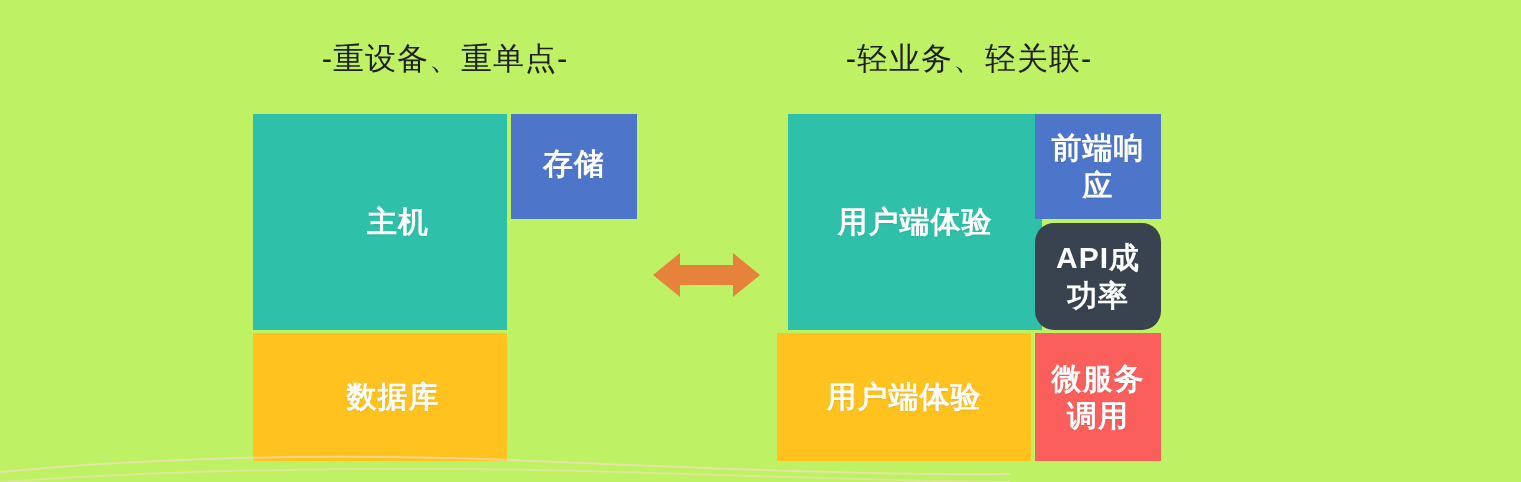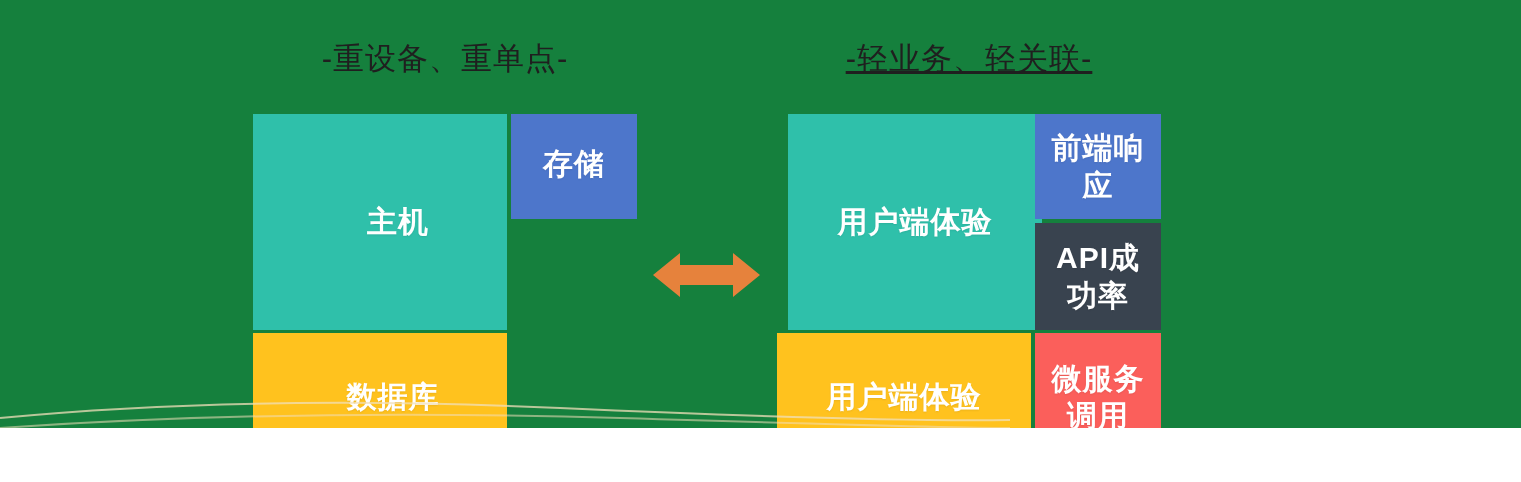--- a/index.html
+++ b/index.html
@@ -1,37 +1,37 @@
 <!DOCTYPE html>
 <html><head>
 <meta charset="utf-8">
 <style>
   * { margin: 0; padding: 0; box-sizing: border-box; }
   body { background: #ffffff; }
   .canvas {
     position: relative;
     width: 1521px;
-    height: 428px;
-    background: #15803d;
+    height: 482px;
+    background: #bef264;
     overflow: hidden;
     font-family: "Liberation Sans", "DejaVu Sans", sans-serif;
   }
   .panel-title {
     position: absolute;
     top: 38px;
     width: 420px;
     text-align: center;
     font-size: 31px;
     font-weight: 400;
     color: #1f1f1f;
     letter-spacing: 1px;
     white-space: nowrap;
   }
   .panel-title.left  { left: 235px; }
-  .panel-title.right { left: 759px; text-decoration: underline; }
+  .panel-title.right { left: 759px; }
   .group {
     position: absolute;
     top: 114px;
     width: 384px;
     height: 347px;
   }
   .group.left  { left: 253px; }
   .group.right { left: 777px; }
   .block {
     position: absolute;
@@ -86,21 +86,21 @@
   <div class="arrow-wrap" style="color: rgb(230, 130, 60);">
     <svg width="107" height="44" viewBox="0 0 107 44" xmlns="http://www.w3.org/2000/svg">
       <polygon fill="currentColor" points="0,22 27,0 27,12 80,12 80,0 107,22 80,44 80,32 27,32 27,44"></polygon>
     </svg>
   </div>
 
   <div class="group right">
     <div class="block pos-main" style="background: rgb(47, 192, 170); margin-left: 11px;">用户端体验</div>
     <div class="block pos-top-small" style="background: rgb(77, 118, 203);">前端响
 应</div>
-    <div class="block pos-mid-small" style="background: rgb(57, 67, 79);">API成
+    <div class="block pos-mid-small" style="background: rgb(57, 67, 79); border-radius: 19px;">API成
 功率</div>
     <div class="block pos-bottom-wide" style="background: rgb(255, 194, 30);">用户端体验</div>
     <div class="block pos-bottom-small" style="background: rgb(251, 95, 91);">微服务
 调用</div>
   </div>
 
   <div class="swoosh" style="color: rgb(240, 223, 185);">
     <svg width="1010" height="60" viewBox="0 0 1010 60" xmlns="http://www.w3.org/2000/svg">
       <path d="M 0 50 Q 250 26 560 40 T 1010 52" fill="none" stroke="currentColor" stroke-width="2" opacity="0.75"></path>
       <path d="M 0 60 Q 290 40 620 50 T 1010 60" fill="none" stroke="currentColor" stroke-width="2" opacity="0.55"></path>

